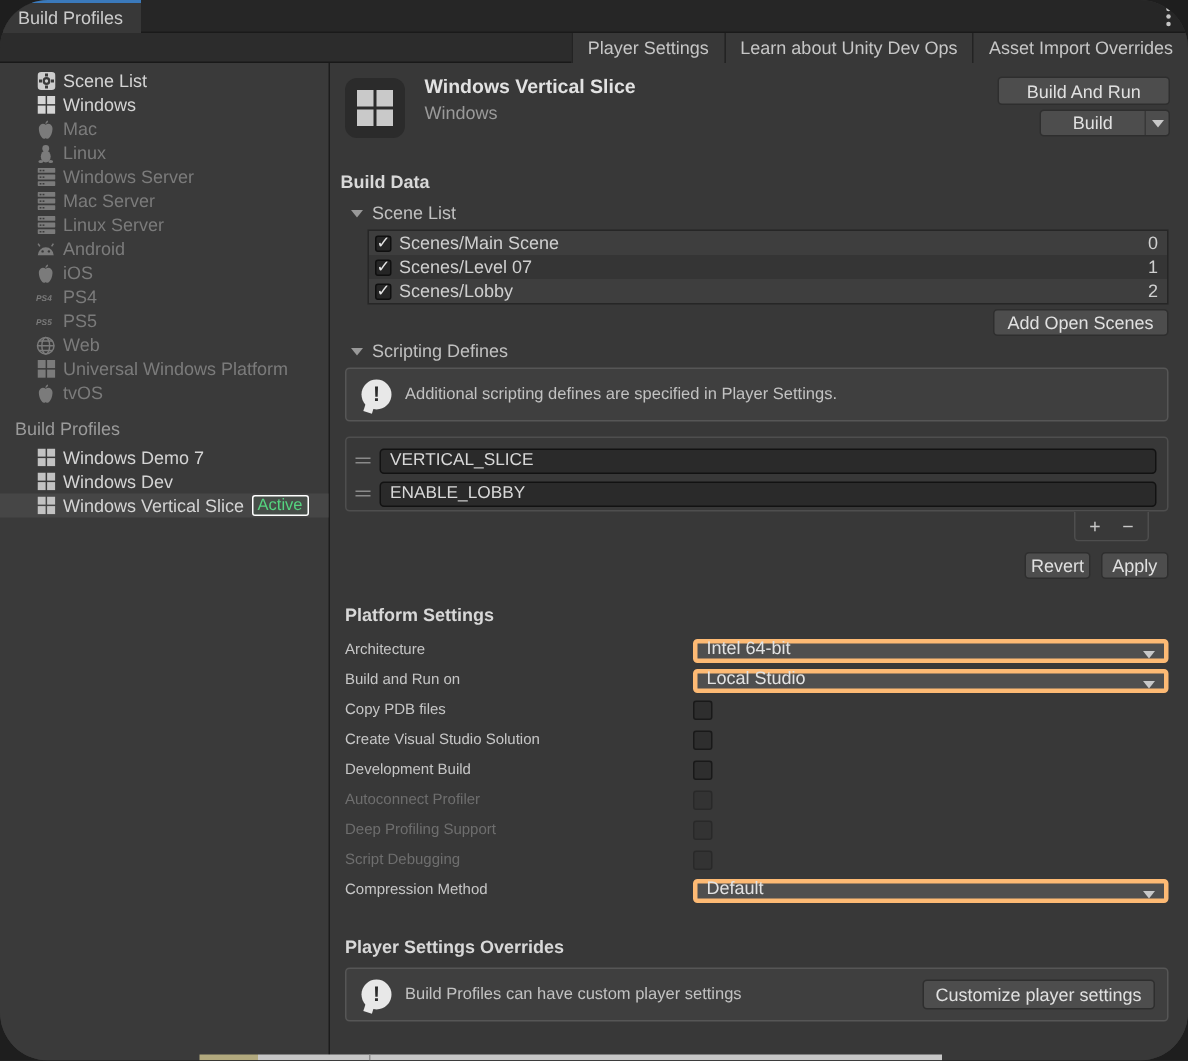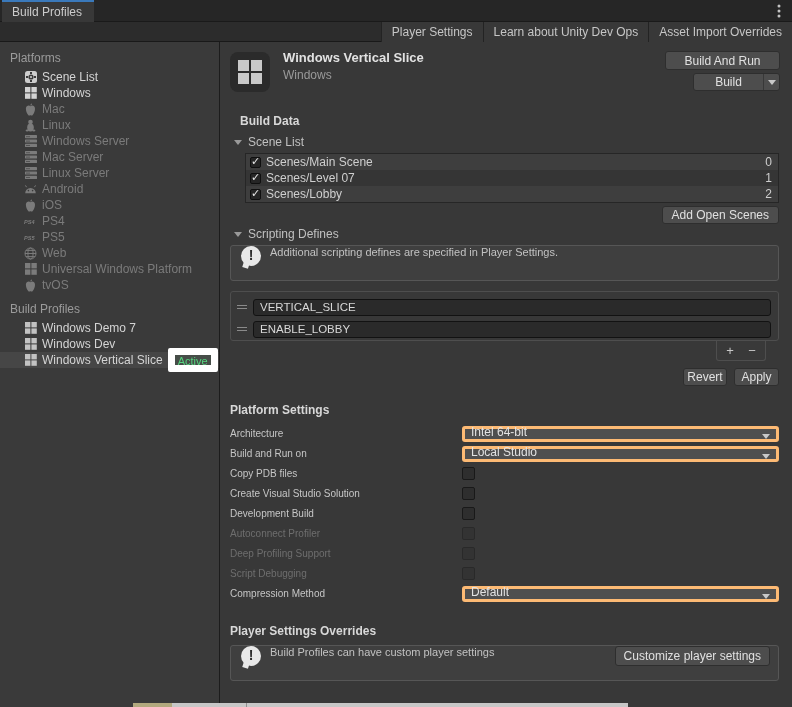--- a/index.html
+++ b/index.html
@@ -1,18 +1,18 @@
 <!DOCTYPE html>
 <html><head>
 <meta charset="utf-8">
 <style>
   * { margin:0; padding:0; box-sizing:border-box; }
   html,body { background:#1e1e1e; }
   body { font-family:"Liberation Sans", sans-serif; font-size:12px; color:#c8c8c8; }
-  .root { position:relative; width:792px; height:707px; background:#383838; overflow:hidden; }
+  .root { position:relative; width:792px; height:707px; background:#383838; overflow:hidden;border-radius:32px; }
 
   
   .tabstrip { position:absolute; left:0; top:0; width:792px; height:22px; background:#262626; border-bottom:1px solid #1a1a1a; }
   .tab { position:absolute; left:2px; top:0; height:22px; padding:0 12px 0 10px; background:#383838; border-top:2px solid #3a79bb; display:flex; align-items:center; color:#cccccc; font-size:12px; }
   .kebab { position:absolute; right:6px; top:4px; width:14px; height:14px; display:flex; align-items:center; justify-content:center; cursor:pointer; }
 
   
   .toolbar { position:absolute; left:0; top:22px; width:792px; height:20px; background:#2c2c2c; border-bottom:1px solid #191919; }
   .tbtn { height:20px; background:#383838; border:none; border-right:1px solid #232323; color:#c6c6c6; font-family:inherit; font-size:12px; padding:0 10px; display:flex; align-items:center; cursor:pointer; }
   .tbtn.left { position:absolute; left:0; top:0;margin-top:48px; }
@@ -20,21 +20,21 @@
   .toolbar-right .tbtn { border-right:none; border-left:1px solid #232323; }
 
   
   .sidebar { position:absolute; left:0; top:42px; width:220px; bottom:0; background:#3a3a3a; border-right:1px solid #1c1c1c; }
   .side-header { margin:9px 0 0 10px; height:14px; color:#9b9b9b; font-size:12px; }
   .side-list { margin-top:4px; }
   .side-item { height:16px; display:flex; align-items:center; padding-left:24px; color:#d4d4d4; cursor:pointer; white-space:nowrap; }
   .side-item.dim { color:#7b7b7b; }
   .side-item.selected { background:#464646; }
   .side-item .icn { width:13px; height:13px; display:inline-flex; align-items:center; justify-content:center; margin-right:5px; flex:none; }
-  .badge { margin-left:5px; padding:0 3px; height:24px; line-height:13px; font-size:11px; color:#55d47f; border:7px solid #ffffff; border-radius:2px; background:rgba(85,212,127,0.06); }
+  .badge { margin-left:5px; padding:0 3px; height:14px; line-height:13px; font-size:11px; color:#55d47f; border:1px solid #ffffff; border-radius:2px; background:rgba(85,212,127,0.06); }
 
   
   .main { position:absolute; left:221px; top:42px; right:0; bottom:0; background:#383838; }
   .hdr-icon { position:absolute; left:9px; top:10px; width:40px; height:40px; background:#2b2b2b; border-radius:8px; display:flex; align-items:center; justify-content:center; }
   .grid4 { display:grid; grid-template-columns:11px 11px; grid-template-rows:11px 11px; gap:2px; }
   .grid4 span { background:#c9c9c9; }
   .title { position:absolute; left:62px; top:8px; font-size:13px; font-weight:bold; color:#e2e2e2; }
   .subtitle { position:absolute; left:62px; top:26px; font-size:12px; color:#9a9a9a; }
 
   .btn { background:#4d4d4d; border:1px solid #2e2e2e; border-radius:3px; color:#e0e0e0; font-family:inherit; font-size:12px; display:flex; align-items:center; justify-content:center; cursor:pointer; }
@@ -53,21 +53,21 @@
   .scene-row { height:16px; display:flex; align-items:center; padding:0 6px 0 4px; color:#cfcfcf; cursor:pointer; }
   .scene-row:nth-child(odd) { background:#3e3e3e; }
   .scene-row:nth-child(even) { background:#353535; }
   .cb { width:11px; height:11px; background:#252525; border:1px solid #0f0f0f; border-radius:2px; margin-right:5px; position:relative; flex:none; cursor:pointer; }
   .cb .check { position:absolute; left:0px; top:-3px; font-size:11px; color:#e6e6e6; }
   .scene-name { flex:1; font-size:12px; }
   .scene-idx { font-size:12px; color:#cfcfcf; }
   .add-open { position:absolute; right:13px; top:164px; height:18px; padding:0 9px; }
 
   
-  .infobox { position:absolute; left:9px; width:549px; height:36px; background:#3f3f3f; border:1px solid #565656; border-radius:3px; display:flex; padding:0 8px 0 10px; }
+  .infobox { position:absolute; left:9px; width:549px; height:36px; background:#3f3f3f; border:1px solid #565656; border-radius:3px; display:flex; align-items:center; padding:0 8px 0 10px; }
   .warnicon { width:20px; height:20px; background:#e8e8e8; border-radius:50%; position:relative; margin-right:9px; flex:none; }
   .warnicon::before { content:"!"; position:absolute; left:0; right:0; top:1px; text-align:center; color:#2b2b2b; font-weight:bold; font-size:14px; }
   .warnicon::after { content:""; position:absolute; left:2px; bottom:-2px; width:6px; height:6px; background:#e8e8e8; transform:rotate(18deg); }
   .info-text { font-size:11px; color:#c2c2c2; flex:1; }
 
   
   .defines-box { position:absolute; left:9px; top:249px; width:549px; height:50px; border:1px solid #4e4e4e; border-radius:3px; background:#383838; }
   .define-row { position:absolute; left:0; width:100%; height:22px; display:flex; align-items:center; }
   .handle { width:10px; margin-left:6px; margin-right:6px; flex:none; }
   .handle i { display:block; height:0; border-top:1px solid #8a8a8a; margin:2px 0; }
@@ -115,21 +115,20 @@
   <div class="toolbar">
     <button class="tbtn left">Add Build Profile</button>
     <div class="toolbar-right" id="toolbar-right">
         <button class="tbtn">Player Settings</button>
         <button class="tbtn">Learn about Unity Dev Ops</button>
         <button class="tbtn">Asset Import Overrides</button>
       </div>
   </div>
 
   <div class="sidebar">
-    <div class="side-header">Platforms</div>
     <div class="side-list" id="platform-list">
         <div class="side-item">
           <span class="icn">
             <svg width="12" height="12" viewBox="0 0 12 12">
               <rect width="12" height="12" rx="2.5" fill="#cdcdcd"></rect>
               <g fill="#3a3a3a">
                 <circle cx="6" cy="6" r="2.6"></circle>
                 <rect x="5" y="1" width="2" height="2"></rect>
                 <rect x="5" y="9" width="2" height="2"></rect>
                 <rect x="1" y="5" width="2" height="2"></rect>
@@ -353,21 +352,21 @@
     <div class="title">Windows Vertical Slice</div>
     <div class="subtitle">Windows</div>
     <button class="btn build-run">Build And Run</button>
     <div class="btn build-split">
       <span class="split-main">Build</span>
       <span class="split-arrow">
           <span class="tri-down"></span>
         </span>
     </div>
 
-    <div class="bold-header" style="left:19px; top:72px;text-align:center;">Build Data</div>
+    <div class="bold-header" style="left:6px; top:72px;text-align:center;">Build Data</div>
 
     <div class="foldout" style="left:13px; top:93px;">
       <span class="tri"></span>
       <span>Scene List</span>
     </div>
 
     <div class="scene-box" id="scene-box">
         <div class="scene-row">
           <span class="cb">
             <span class="check">✓</span>

